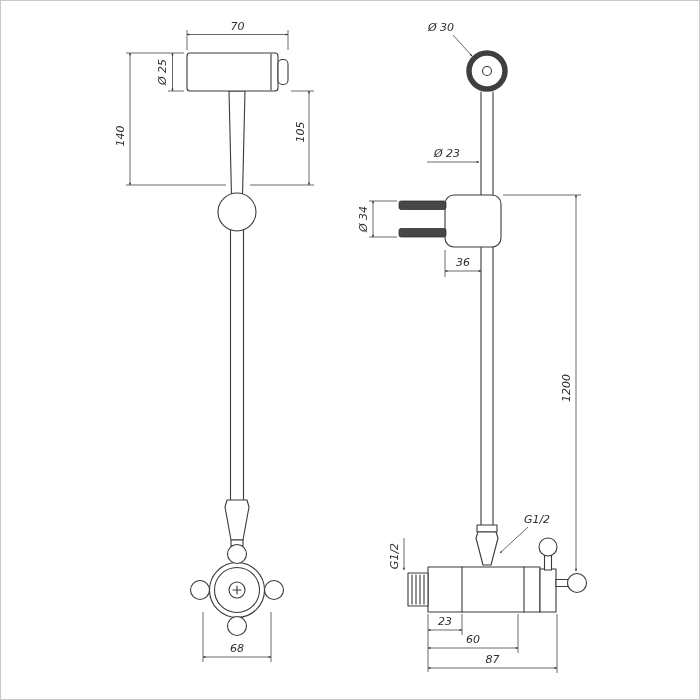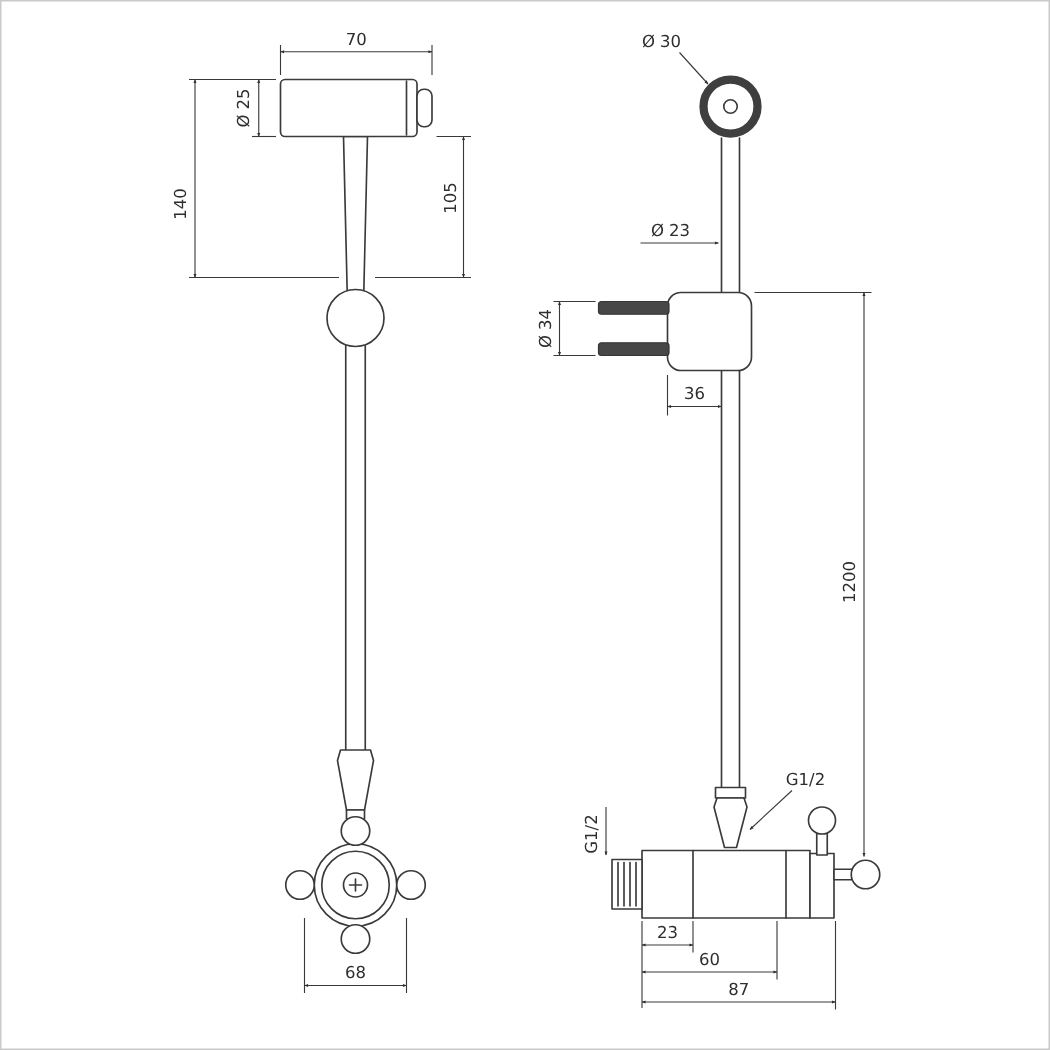--- a/index.html
+++ b/index.html
@@ -1,16 +1,16 @@
 <!DOCTYPE html>
 <html><head>
 <meta charset="utf-8">
 <style>
   html,body{margin:0;padding:0;background:#fff;}
-  #canvas{position:relative;width:700px;height:700px;background:#ffffff;overflow:hidden;}
+  #canvas{position:relative;width:700px;height:700px;background:#ffffff;overflow:hidden;font-style:italic;}
   svg{display:block;}
   .outline{fill:none;stroke:#3a3a3a;stroke-width:1.1;stroke-linejoin:round;stroke-linecap:round;}
   .solid{fill:#ffffff;stroke:#3a3a3a;stroke-width:1.1;stroke-linejoin:round;}
   .darkfill{fill:#474747;stroke:#343434;stroke-width:0.8;}
   .dim{fill:none;stroke:#3a3a3a;stroke-width:0.75;}
   .dim-text{font-family:"DejaVu Sans", sans-serif;font-size:11px;fill:#2e2e2e;}
 </style>
 </head>
 <body>
 

